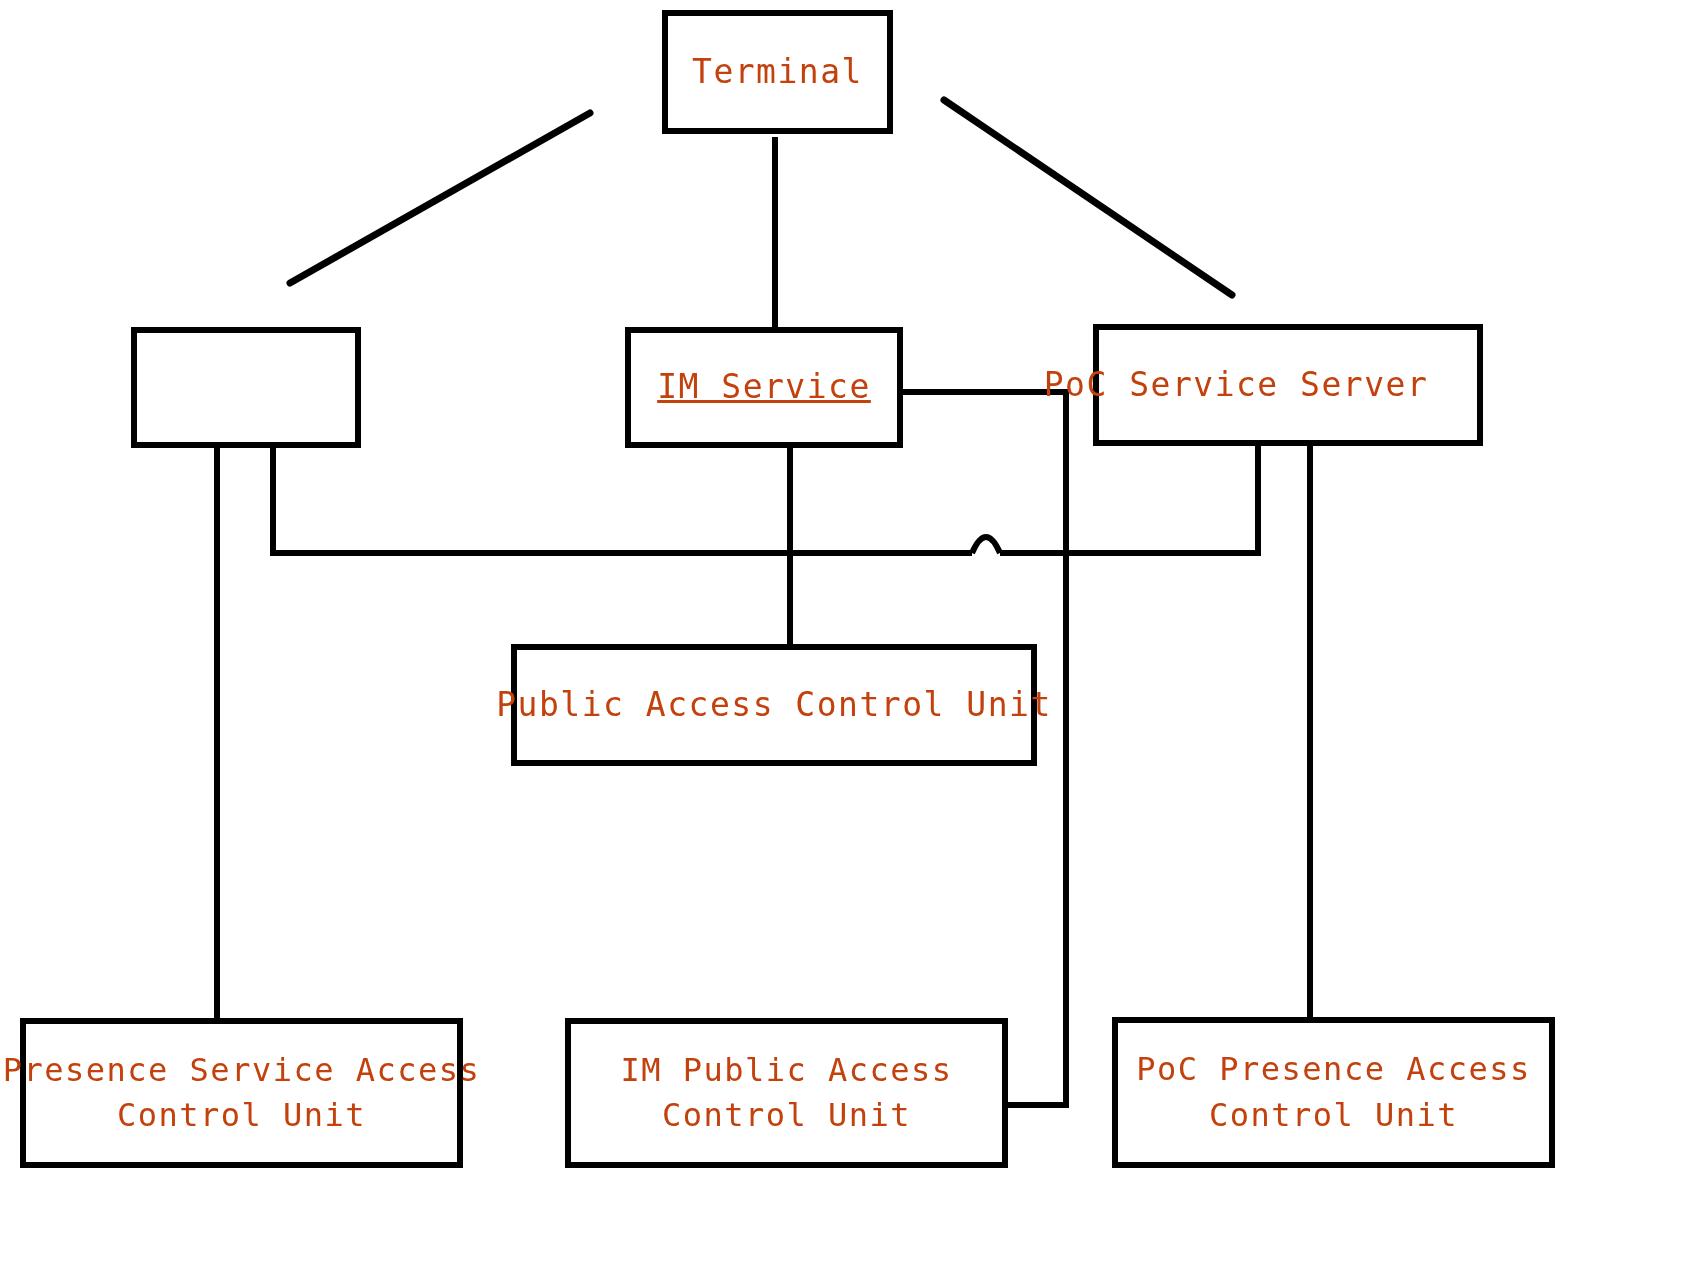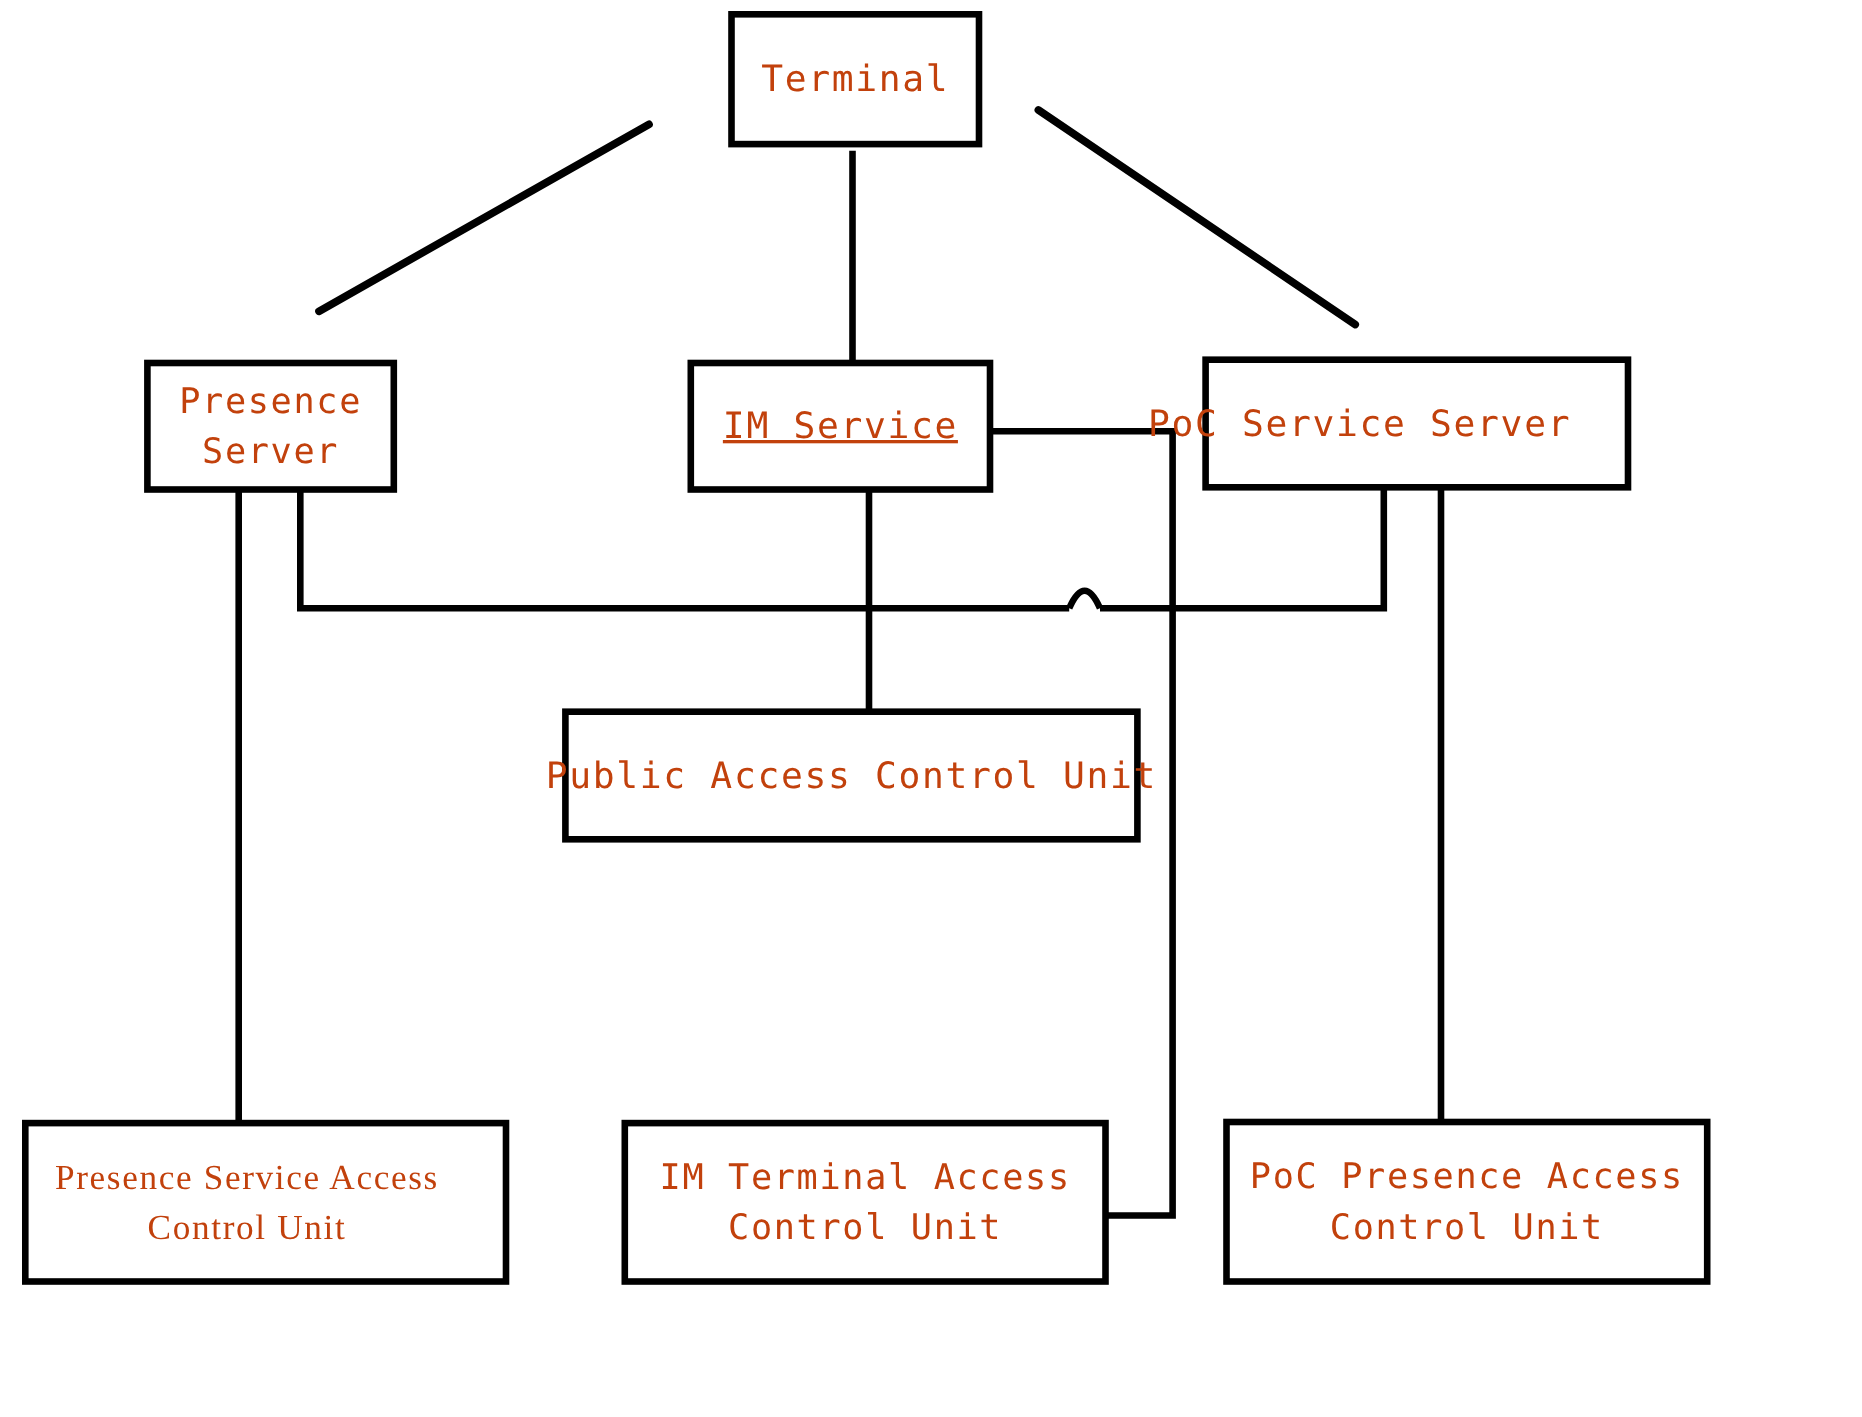--- a/index.html
+++ b/index.html
@@ -89,21 +89,20 @@
       <rect class="node-box" x="628" y="330" width="272" height="115"></rect>
       <rect class="node-box" x="1096" y="327" width="384" height="116"></rect>
       <rect class="node-box" x="514" y="647" width="520" height="116"></rect>
       <rect class="node-box" x="23" y="1021" width="437" height="144"></rect>
       <rect class="node-box" x="568" y="1021" width="437" height="144"></rect>
       <rect class="node-box" x="1115" y="1020" width="437" height="145"></rect>
     </g>
   </svg>
 
   <div class="node-label fs-33" style="left: 665px; top: 13px; width: 225px; height: 118px;"><span>Terminal</span></div>
-  <div class="node-label fs-32" style="left: 134px; top: 330px; width: 224px; height: 115px;"><span>Presence</span><span>Server</span></div>
   <div class="node-label fs-33" style="left: 628px; top: 330px; width: 272px; height: 115px; text-decoration: underline;"><span>IM Service</span></div>
   <div class="node-label fs-33" style="left: 1044px; top: 327px; width: 384px; height: 116px;"><span>PoC Service Server</span></div>
   <div class="node-label fs-33" style="left: 514px; top: 647px; width: 520px; height: 116px;"><span>Public Access Control Unit</span></div>
-  <div class="node-label fs-32" style="left: 6px; top: 1021px; width: 437px; height: 144px; font-family: Liberation Serif, serif;"><span>Presence Service Access</span><span>Control Unit</span></div>
-  <div class="node-label fs-32" style="left: 568px; top: 1021px; width: 437px; height: 144px;"><span>IM Terminal Access</span><span>Control Unit</span></div>
+  <div class="node-label fs-32" style="left: 23px; top: 1021px; width: 437px; height: 144px;"><span>Presence Service Access</span><span>Control Unit</span></div>
+  <div class="node-label fs-32" style="left: 568px; top: 1021px; width: 437px; height: 144px;"><span>IM Public Access</span><span>Control Unit</span></div>
   <div class="node-label fs-32" style="left: 1115px; top: 1020px; width: 437px; height: 145px;"><span>PoC Presence Access</span><span>Control Unit</span></div>
 
 </div>
 
 </body></html>

